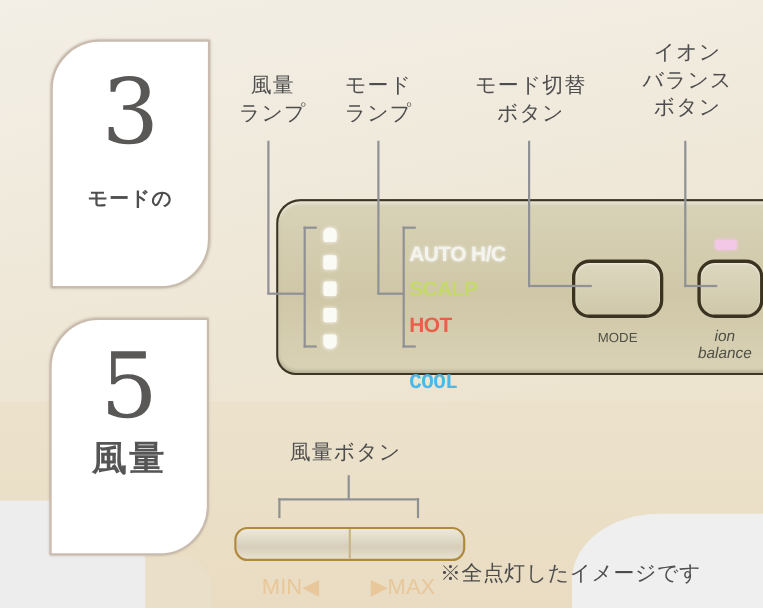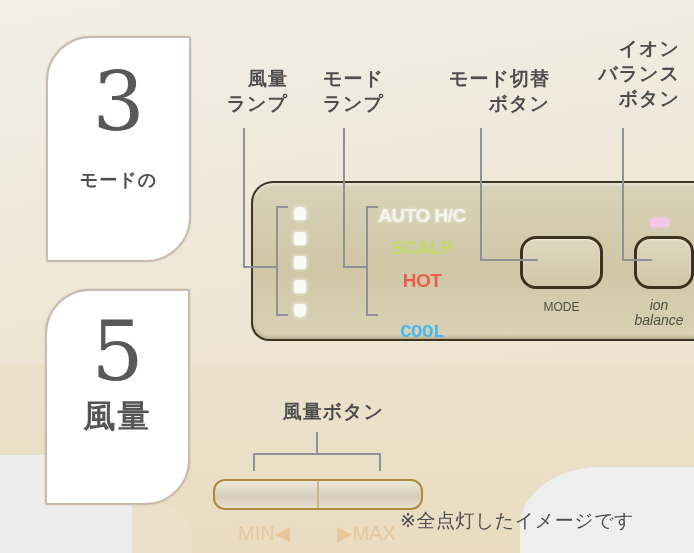--- a/index.html
+++ b/index.html
@@ -50,21 +50,21 @@
     font-size: 82px; line-height: 1; color: #5a5757; font-weight: 400;
     margin-top: 24px;
   }
   .card-2 .num { margin-top: 20px; }
   .card .sub { font-size: 18px; color: #4e4e4e; margin-top: 24px; font-weight: bold; letter-spacing: 1px; }
   .card .main { font-size: 32px; color: #555; font-weight: bold; letter-spacing: 2px; margin-top: 2px; }
 
   
   .label {
     position: absolute; font-size: 19px; line-height: 25px; color: #4d4d4d;
-    text-align: right; white-space: pre-line; letter-spacing: 1px; font-weight: bold;
+    text-align: center; white-space: pre-line; letter-spacing: 1px;
   }
   .lbl-airlamp { left: 208px; top: 66px; width: 80px; }
   .lbl-modelamp { left: 304px; top: 66px; width: 80px; }
   .lbl-modebtn { left: 415px; top: 66px; width: 135px; }
   .lbl-ionbtn { left: 570px; top: 36px; width: 110px; }
   .lbl-airbtn { left: 244px; top: 399px; width: 140px; white-space: nowrap; }
 
   .line { position: absolute; background: #8f9195; }
 
   
@@ -74,23 +74,23 @@
     border: 2px solid #3c3524;
     border-right: none;
     border-radius: 22px 0 0 18px;
     box-shadow: inset 0 2px 3px rgba(255,255,255,0.5), inset 0 -2px 3px rgba(60,50,20,0.25);
   }
   .led {
     position: absolute; left: 294px; width: 12px; height: 13px; background: #fbfbf5;
     border-radius: 2px; box-shadow: 0 0 4px rgba(255,255,255,0.9);
   }
   .mode-text {
-    position: absolute; left: 372px; width: 100px; text-align: center;
+    position: absolute; left: 372px; width: 100px; 
     font-family: "Liberation Sans", "DejaVu Sans", sans-serif;
-    font-weight: bold; font-size: 19px; letter-spacing: -0.5px;
+    font-weight: bold; font-size: 19px; letter-spacing: -0.5px; margin-top: 16px;
   }
   .btn {
     position: absolute; border: 3px solid #3b3220; background: linear-gradient(180deg,#ddd7bf,#cfc8aa);
     border-radius: 16px; box-shadow: inset 0 1px 2px rgba(255,255,255,0.6);
   }
   .btn-mode { left: 520px; top: 236px; width: 83px; height: 53px; }
   .btn-ion { left: 634px; top: 236px; width: 60px; height: 53px; border-radius: 16px; }
   .ion-led {
     position: absolute; left: 650px; top: 218px; width: 20px; height: 9px; border-radius: 3px;
     background: #f3c8e6; box-shadow: 0 0 4px #f3c8e6;
@@ -109,21 +109,21 @@
     background: linear-gradient(180deg,#ede8da 0%,#d6ceb9 60%,#e8e1cf 100%);
     overflow: hidden;
   }
   .rocker .divider { position: absolute; left: 102px; top: 0; width: 2px; height: 100%; background: #c9b58a; }
   .minmax {
     position: absolute; top: 521px; font-size: 20px; color: #e8c79a; font-family: "Liberation Sans", sans-serif;
   }
   .lbl-min { left: 238px; }
   .lbl-max { left: 337px; }
   .note {
-    position: absolute; left: 400px; top: 508px; font-size: 19px; color: #4d4d4d; white-space: nowrap; letter-spacing: 0.5px;
+    position: absolute; left: 400px; top: 508px; font-size: 19px; color: #4d4d4d; white-space: nowrap; letter-spacing: 0.5px; font-family: Liberation Serif, serif;
   }
 </style>
 </head>
 <body>
 
 <div class="device-upper"></div>
 <div class="device-lower-left"></div>
 <div class="cutout-left"></div>
 <div class="neck"></div>
 <div class="cutout-right"></div>

